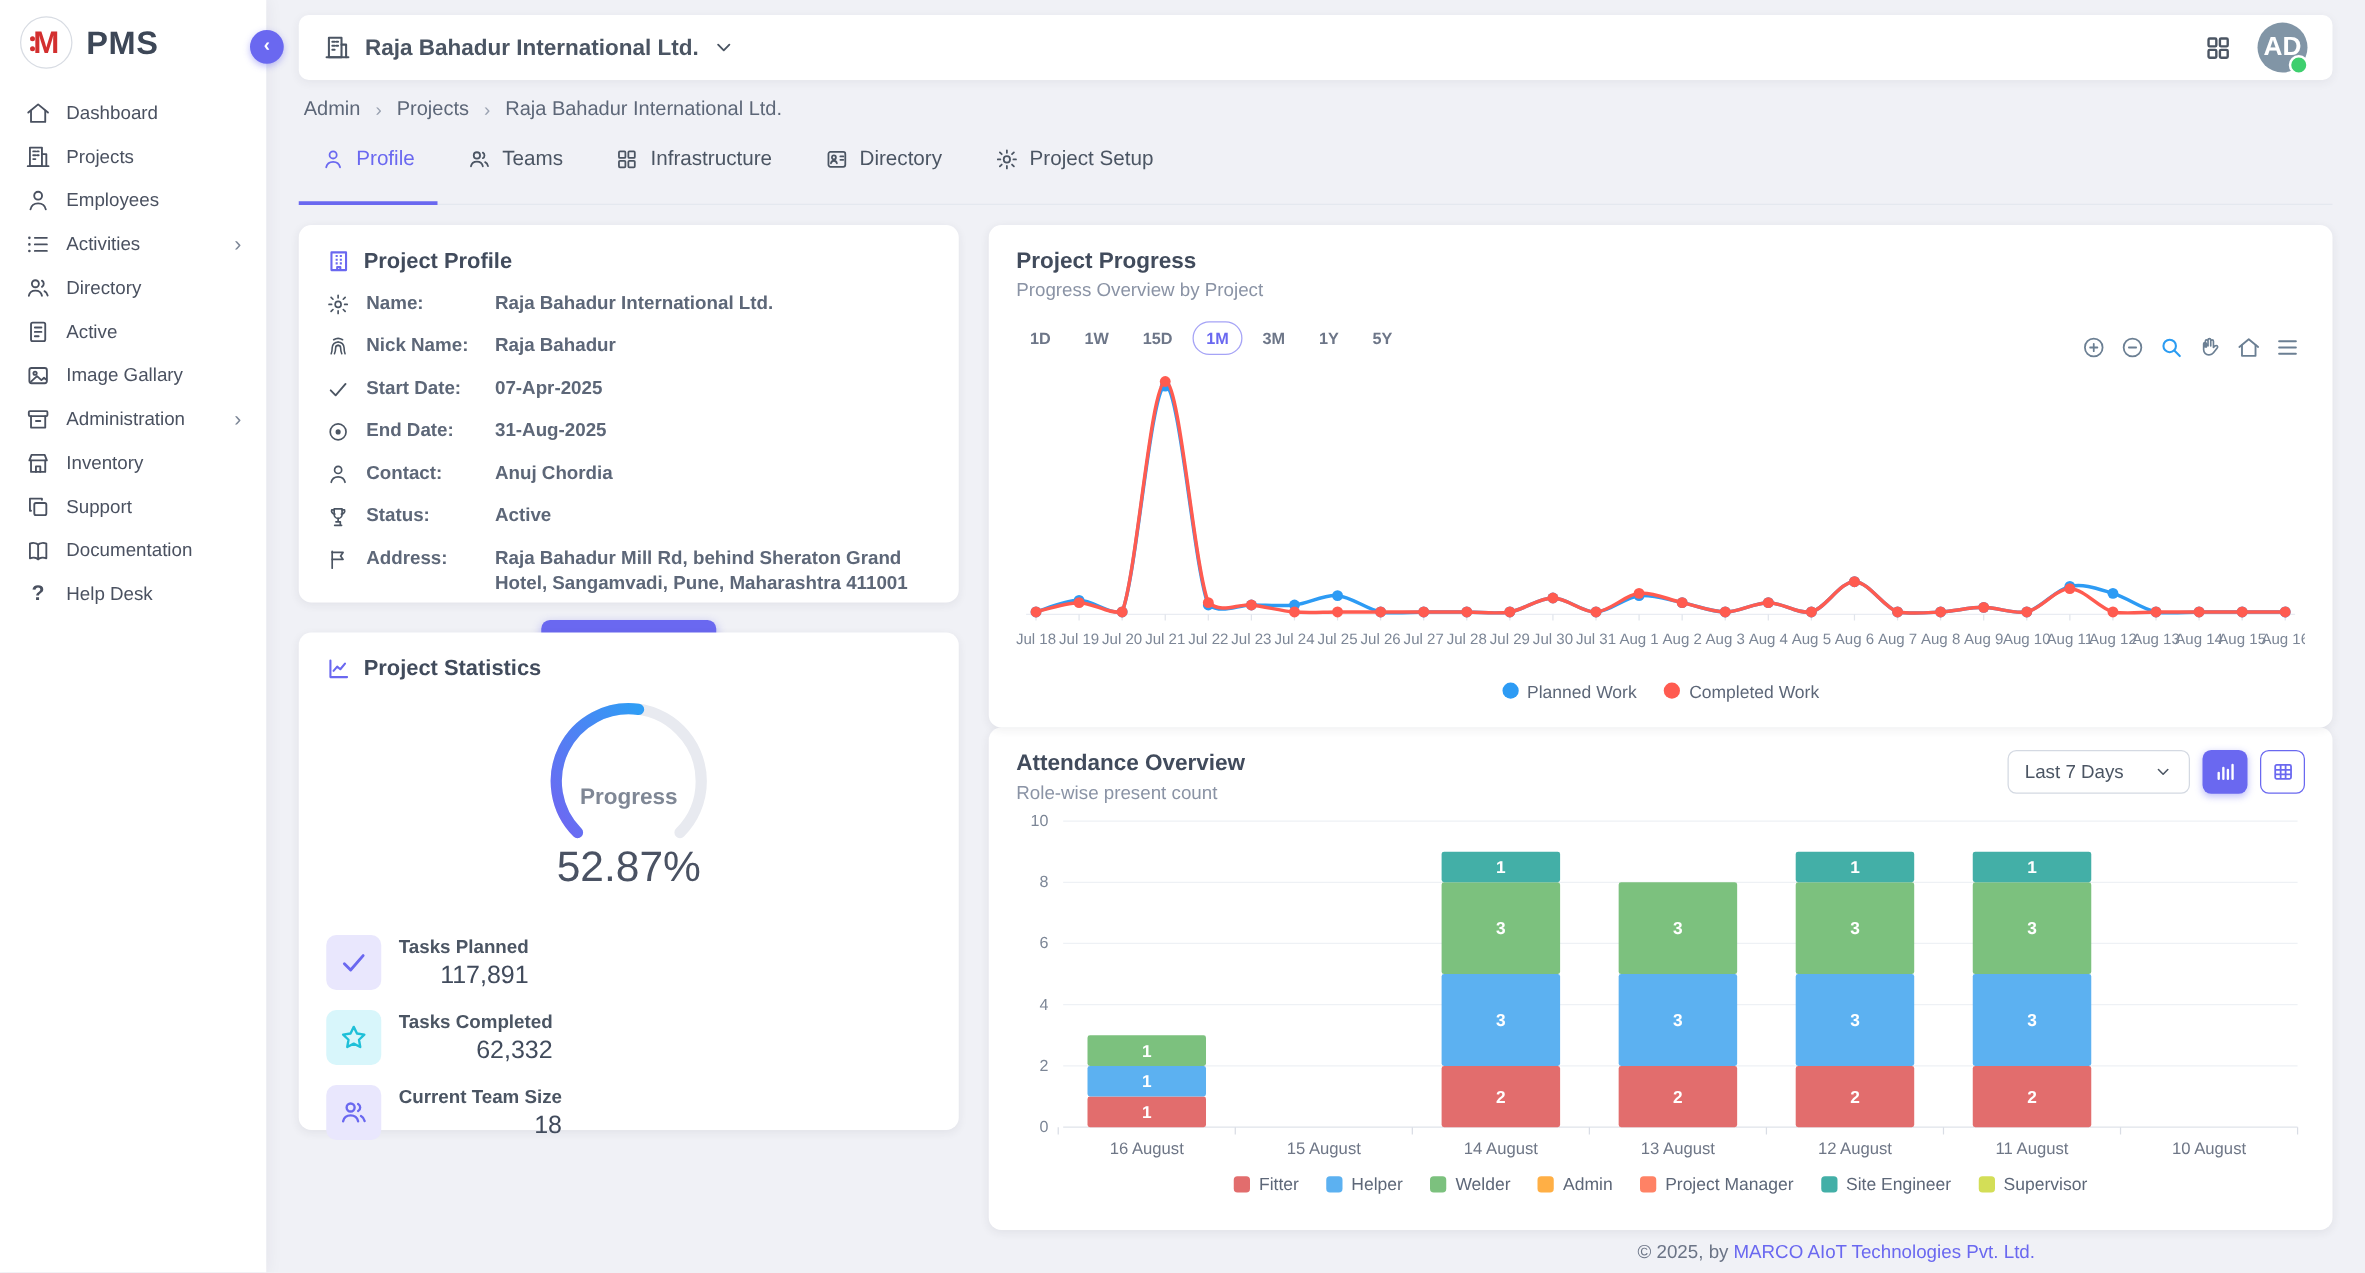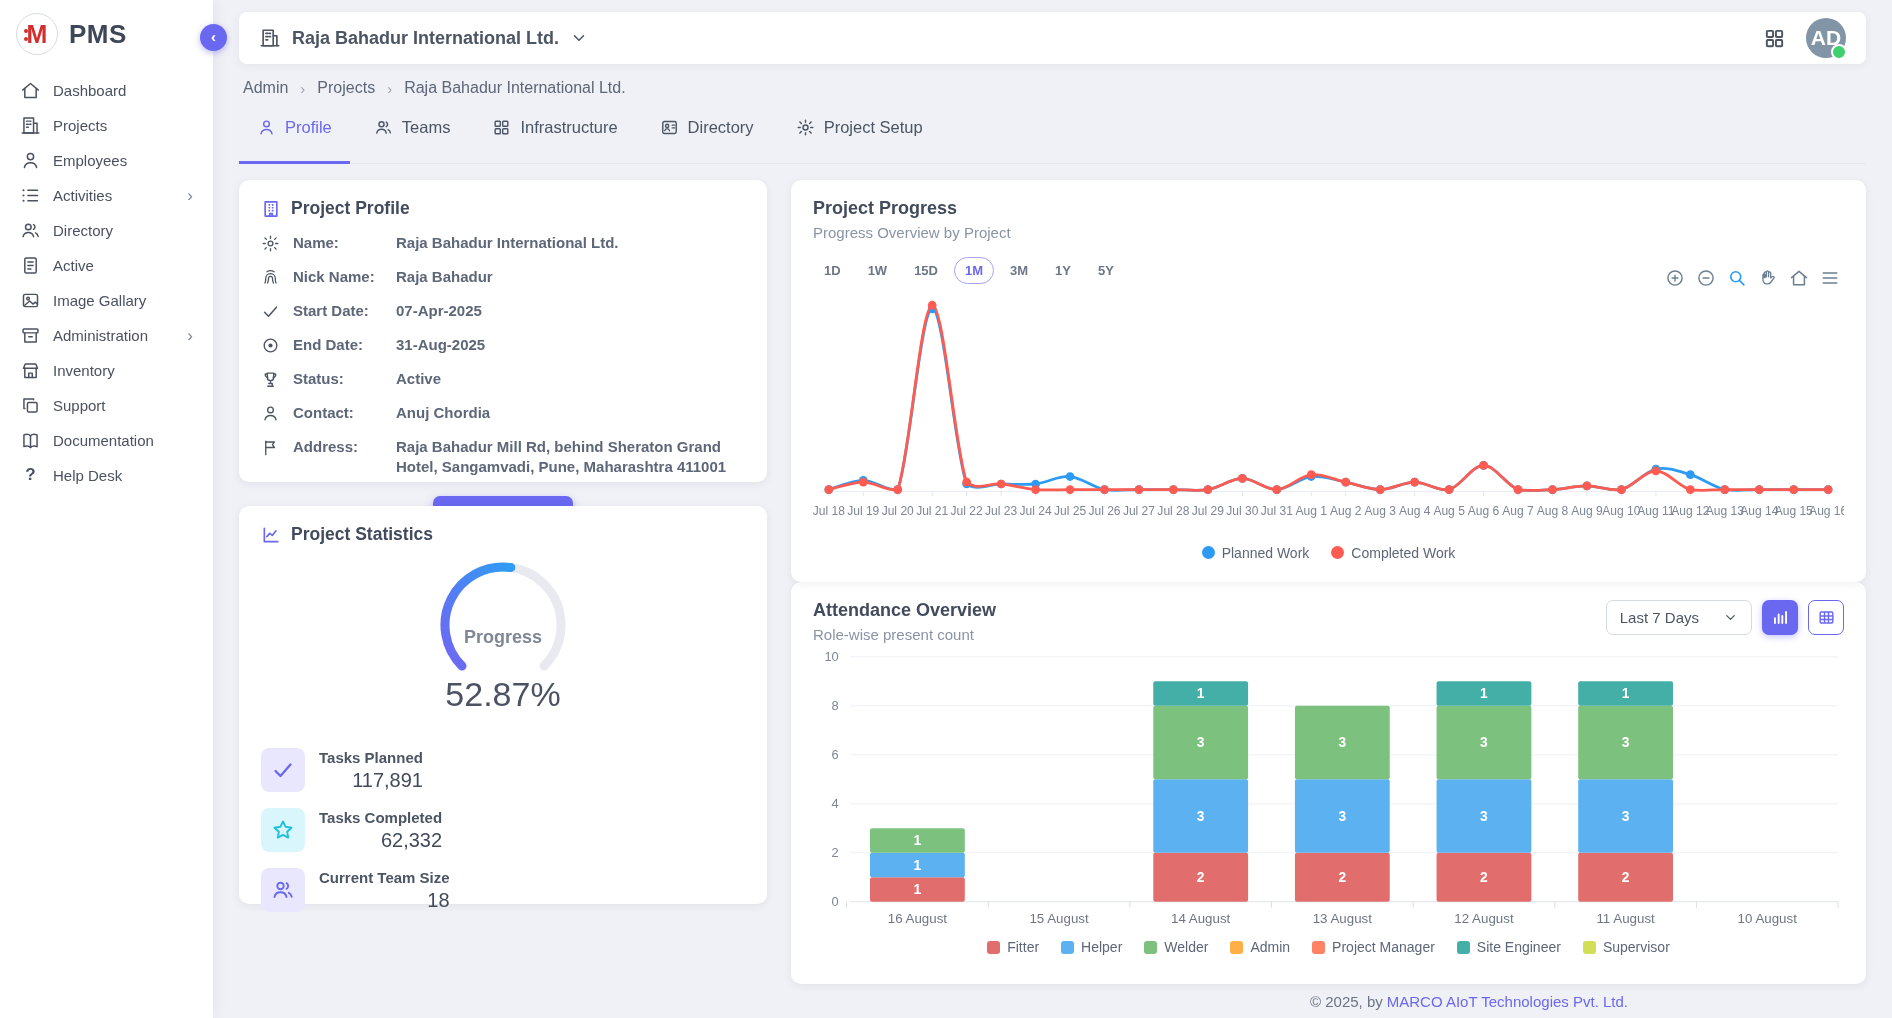--- a/index.html
+++ b/index.html
@@ -388,37 +388,37 @@
                   <circle cx="12" cy="12" r="8"></circle>
                   <circle cx="12" cy="12" r="2.6" fill="currentColor" stroke="none"></circle>
                 </svg>
               </span>
             <span class="field-label">End Date:</span>
             <span class="field-value">31-Aug-2025</span>
           </div>
           <div class="field-row">
             <span class="field-icon">
                 <svg viewBox="0 0 24 24" fill="none" stroke="currentColor" stroke-width="1.7" stroke-linecap="round" stroke-linejoin="round">
+                  <circle cx="12" cy="7.5" r="3.6"></circle>
+                  <path d="M5 20c.8-3.8 3.5-5.5 7-5.5s6.2 1.7 7 5.5"></path>
+                </svg>
+              </span>
+            <span class="field-label">Contact:</span>
+            <span class="field-value">Anuj Chordia</span>
+          </div>
+          <div class="field-row">
+            <span class="field-icon">
+                <svg viewBox="0 0 24 24" fill="none" stroke="currentColor" stroke-width="1.7" stroke-linecap="round" stroke-linejoin="round">
                   <path d="M8 4h8v5.5a4 4 0 0 1-8 0z"></path>
                   <path d="M8 5H5.5a3.2 3.2 0 0 0 3.2 4.2M16 5h2.5a3.2 3.2 0 0 1-3.2 4.2"></path>
                   <path d="M12 13.5v3.5M8.5 20.5h7M9.8 17h4.4v3.5"></path>
                 </svg>
               </span>
             <span class="field-label">Status:</span>
             <span class="field-value">Active</span>
-          </div>
-          <div class="field-row">
-            <span class="field-icon">
-                <svg viewBox="0 0 24 24" fill="none" stroke="currentColor" stroke-width="1.7" stroke-linecap="round" stroke-linejoin="round">
-                  <circle cx="12" cy="7.5" r="3.6"></circle>
-                  <path d="M5 20c.8-3.8 3.5-5.5 7-5.5s6.2 1.7 7 5.5"></path>
-                </svg>
-              </span>
-            <span class="field-label">Contact:</span>
-            <span class="field-value">Anuj Chordia</span>
           </div>
           <div class="field-row">
             <span class="field-icon">
                 <svg viewBox="0 0 24 24" fill="none" stroke="currentColor" stroke-width="1.7" stroke-linecap="round" stroke-linejoin="round">
                   <path d="M6 21V4"></path>
                   <path d="M6 5h11l-2.5 3.5L17 12H6"></path>
                 </svg>
               </span>
             <span class="field-label">Address:</span>
             <span class="field-value">Raja Bahadur Mill Rd, behind Sheraton Grand Hotel, Sangamvadi, Pune, Maharashtra 411001</span>

